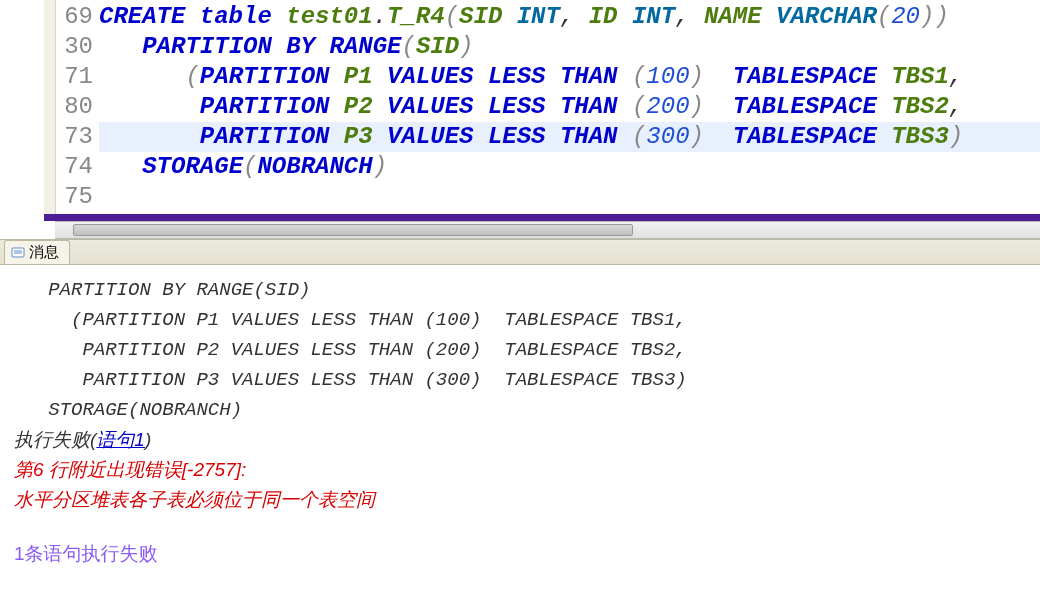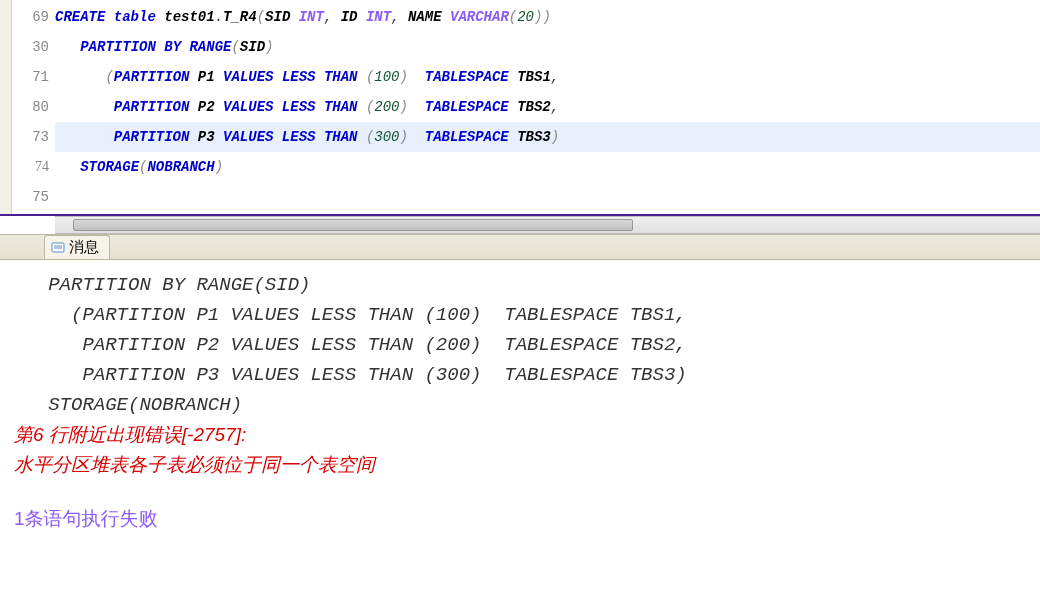--- a/index.html
+++ b/index.html
@@ -6,25 +6,26 @@
     body {
       font-family: "Microsoft YaHei", "SimSun", Arial, sans-serif;
       font-size: 18px;
       background: #fff;
       width: 1040px;
     }
     .editor {
       display: flex;
       background: #fff;
       font-family: "Consolas", "Courier New", monospace;
-      font-size: 14px;
+      font-size: 24px;
       font-style: italic;
       line-height: 30px;
-      border-bottom: 2px solid #4c1d95;
+      border-bottom: 7px solid #4c1d95;
       position: relative;
+      margin-left: 44px;
     }
     .gutter {
       width: 55px;
       text-align: right;
       color: #888;
       padding: 2px 6px 2px 0;
       user-select: none;
       font-style: normal;
     }
     .code {
@@ -33,24 +34,24 @@
       white-space: pre;
       overflow: hidden;
     }
     .code .row {
       height: 30px;
     }
     .code .row.highlight {
       background: #e8f0fe;
     }
     .kw-blue { color: #0000cd; font-weight: bold; font-style: italic; }
-    .kw-green { color: #8b5cf6; font-weight: bold; font-style: italic; }
+    .kw-green { color: #0369a1; font-weight: bold; font-style: italic; }
     .plain { color: #333; font-style: italic; }
-    .plain-b { color: #000000; font-style: italic; font-weight: bold; text-align: center; }
-    .gray-num { color: #14532d; }
+    .plain-b { color: #4d7c0f; font-style: italic; font-weight: bold; text-align: center; }
+    .gray-num { color: #1d4ed8; }
     .paren { color: #888; font-style: italic; }
     .scrollbar-h {
       height: 18px;
       background: linear-gradient(#f0f0f0,#e0e0e0);
       border: 1px solid #bbb;
       border-left: none;
       border-right: none;
       position: relative;
       margin-left: 55px;
     }
@@ -65,21 +66,20 @@
       border-radius: 2px;
     }
     .tabbar {
       background: linear-gradient(#eceadd,#e4e1d0);
       border-top: 1px solid #bcb9a0;
       border-bottom: 1px solid #bcb9a0;
       display: flex;
       align-items: flex-start;
       height: 26px;
       font-size: 15px;
-      padding-left: 40px;
     }
     .tab {
       background: #f6f4e8;
       border: 1px solid #bcb9a0;
       border-bottom: none;
       border-radius: 3px 3px 0 0;
       padding: 2px 10px 2px 6px;
       margin-left: 4px;
       display: flex;
       align-items: center;
@@ -136,21 +136,21 @@
 <body>
 
 <div class="editor">
   <div class="vbar"></div>
   <div class="gutter" id="gutter">
       <div style="height: 30px;">69</div>
       <div style="height: 30px;">30</div>
       <div style="height: 30px;">71</div>
       <div style="height: 30px;">80</div>
       <div style="height: 30px;">73</div>
-      <div style="height: 30px; font-family: Liberation Serif, serif;">74</div>
+      <div style="height: 30px;">74</div>
       <div style="height: 30px; text-align: right;">75</div>
     </div>
   <div class="code" id="code"><div class="row"><span class="kw-blue">CREATE table</span><span class="plain"> </span><span class="plain-b">test01</span><span class="plain">.</span><span class="plain-b">T_R4</span><span class="paren">(</span><span class="plain-b">SID </span><span class="kw-green">INT</span><span class="plain">, </span><span class="plain-b">ID </span><span class="kw-green">INT</span><span class="plain">, </span><span class="plain-b">NAME </span><span class="kw-green">VARCHAR</span><span class="paren">(</span><span class="gray-num">20</span><span class="paren">))</span></div><div class="row"><span class="plain">   </span><span class="kw-blue">PARTITION BY RANGE</span><span class="paren">(</span><span class="plain-b">SID</span><span class="paren">)</span></div><div class="row"><span class="plain">      </span><span class="paren">(</span><span class="kw-blue">PARTITION</span><span class="plain"> </span><span class="plain-b">P1</span><span class="plain"> </span><span class="kw-blue">VALUES LESS THAN</span><span class="paren"> (</span><span class="gray-num">100</span><span class="paren">)  </span><span class="kw-blue">TABLESPACE</span><span class="plain"> </span><span class="plain-b">TBS1</span><span class="plain">,</span></div><div class="row"><span class="plain">       </span><span class="kw-blue">PARTITION</span><span class="plain"> </span><span class="plain-b">P2</span><span class="plain"> </span><span class="kw-blue">VALUES LESS THAN</span><span class="paren"> (</span><span class="gray-num">200</span><span class="paren">)  </span><span class="kw-blue">TABLESPACE</span><span class="plain"> </span><span class="plain-b">TBS2</span><span class="plain">,</span></div><div class="row highlight"><span class="plain">       </span><span class="kw-blue">PARTITION</span><span class="plain"> </span><span class="plain-b">P3</span><span class="plain"> </span><span class="kw-blue">VALUES LESS THAN</span><span class="paren"> (</span><span class="gray-num">300</span><span class="paren">)  </span><span class="kw-blue">TABLESPACE</span><span class="plain"> </span><span class="plain-b">TBS3</span><span class="paren">)</span></div><div class="row"><span class="plain">   </span><span class="kw-blue">STORAGE</span><span class="paren">(</span><span class="kw-blue">NOBRANCH</span><span class="paren">)</span></div><div class="row"></div></div>
 </div>
 <div class="scrollbar-h">
   <div class="thumb"></div>
 </div>
 
 <div class="tabbar">
   <div class="tab">
@@ -166,16 +166,19 @@
 </div>
 
 <div class="output">
   <div id="mono">
       <div class="mono">   PARTITION BY RANGE(SID)</div>
       <div class="mono">     (PARTITION P1 VALUES LESS THAN (100)  TABLESPACE TBS1,</div>
       <div class="mono">      PARTITION P2 VALUES LESS THAN (200)  TABLESPACE TBS2,</div>
       <div class="mono">      PARTITION P3 VALUES LESS THAN (300)  TABLESPACE TBS3)</div>
       <div class="mono">   STORAGE(NOBRANCH)</div>
     </div>
+  <div class="fail-line">
+    <span>执行失败(</span><span class="link">语句1</span><span>)</span>
+  </div>
   <div class="err">第6 行附近出现错误[-2757]:</div>
   <div class="err">水平分区堆表各子表必须位于同一个表空间</div>
   <div class="summary">1条语句执行失败</div>
 </div>
 
 </body></html>

